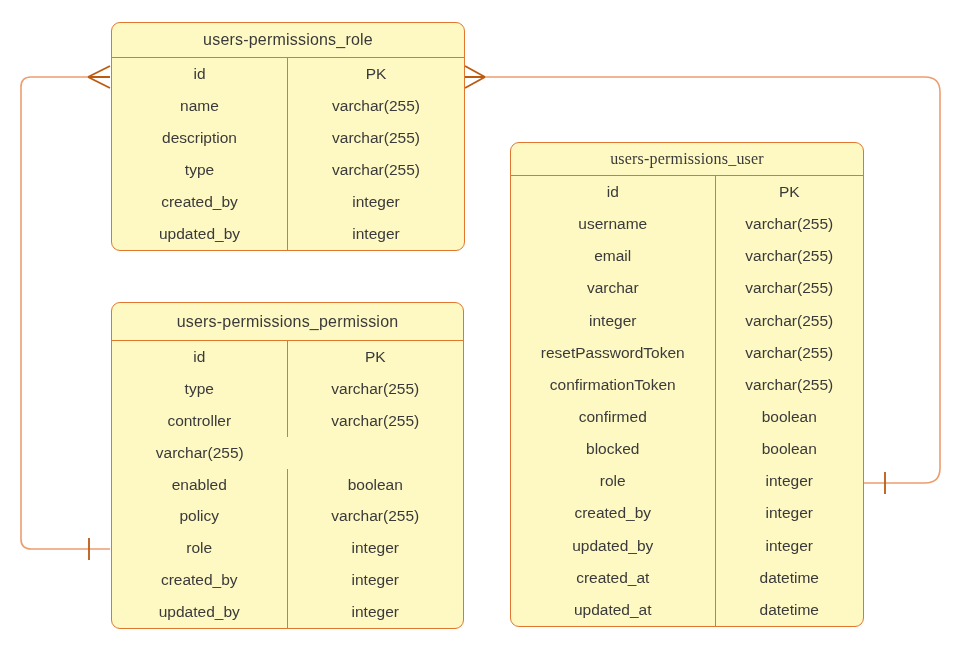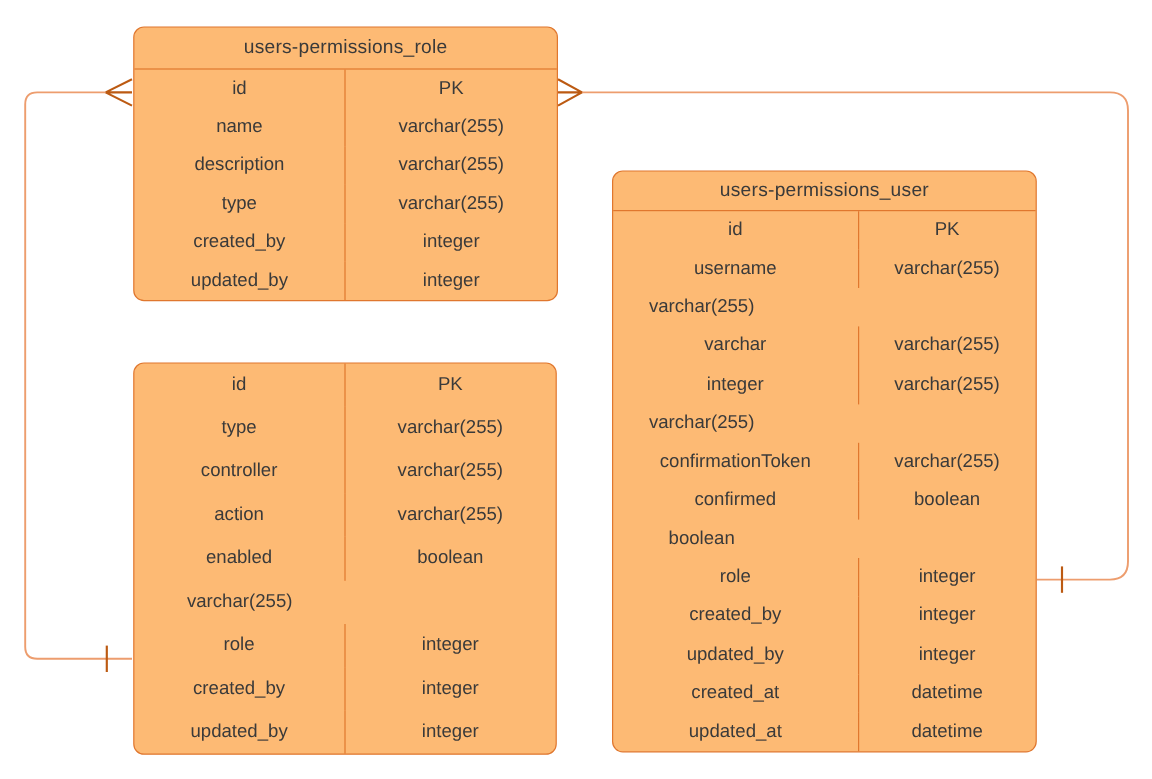--- a/index.html
+++ b/index.html
@@ -11,21 +11,21 @@
   body{
     width:960px;height:649px;position:relative;overflow:hidden;
     background:var(--c-bg);
     font-family:"Liberation Sans", sans-serif;
     color:var(--c-text);
   }
   #canvas{position:absolute;inset:0;width:960px;height:649px;}
   #rel-lines{position:absolute;left:0;top:0;pointer-events:none;}
 
   .tbl{
-    position:absolute;background:#fdba74;
+    position:absolute;background:#fef9c3;
     border:1.6px solid var(--c-border);
     border-radius:9px;
     display:flex;flex-direction:column;
     box-sizing:border-box;
     font-size:15.5px;
   }
   .tbl-title{
     flex:0 0 auto;
     display:flex;align-items:center;justify-content:center;
     border-bottom:1.6px solid var(--c-border);
@@ -42,21 +42,21 @@
 
   .tbl-half .cell{width:50%;}
   .tbl-user .cell.field{width:58.1%;}
   .tbl-user .cell.type{width:41.9%;}
 
   #tbl-role{left:111px;top:22px;width:354px;height:229px;}
   #tbl-role .tbl-title{height:34px;}
   #tbl-permission{left:111px;top:302px;width:353px;height:327px;}
   #tbl-permission .tbl-title{height:37px;}
   #tbl-user{left:510px;top:142px;width:354px;height:485px;}
-  #tbl-user .tbl-title{height:32px;}
+  #tbl-user .tbl-title{height:32px;font-family:Liberation Serif, serif;}
 </style>
 </head>
 <body>
 
 <div id="canvas">
 
   <svg id="rel-lines" width="960" height="649" viewBox="0 0 960 649">
 
     <path d="M 88 77 H 31 Q 21 77 21 87 V 539 Q 21 549 31 549 H 110" fill="none" stroke-width="1.6" stroke="#ED9D6E"></path>
     <path d="M 88 77 L 110 66 M 88 77 L 110 77 M 88 77 L 110 88" fill="none" stroke-width="1.8" stroke="#BC5A12"></path>
@@ -91,42 +91,43 @@
         <div class="cell type">integer</div>
       </div>
       <div class="row">
         <div class="cell field">updated_by</div>
         <div class="cell type">integer</div>
       </div>
     </div>
   </div>
 
   <div id="tbl-permission" class="tbl tbl-half">
+    <div class="tbl-title">users-permissions_permission</div>
     <div class="tbl-rows">
       <div class="row">
         <div class="cell field">id</div>
         <div class="cell type">PK</div>
       </div>
       <div class="row">
         <div class="cell field">type</div>
         <div class="cell type">varchar(255)</div>
       </div>
       <div class="row">
         <div class="cell field">controller</div>
         <div class="cell type">varchar(255)</div>
       </div>
       <div class="row">
-        <div class="cell field">action</div>
         <div class="cell type">varchar(255)</div>
       </div>
       <div class="row">
         <div class="cell field">enabled</div>
         <div class="cell type">boolean</div>
       </div>
       <div class="row">
+        <div class="cell field">policy</div>
         <div class="cell type">varchar(255)</div>
       </div>
       <div class="row">
         <div class="cell field">role</div>
         <div class="cell type">integer</div>
       </div>
       <div class="row">
         <div class="cell field">created_by</div>
         <div class="cell type">integer</div>
       </div>
@@ -142,42 +143,45 @@
     <div class="tbl-rows">
       <div class="row">
         <div class="cell field">id</div>
         <div class="cell type">PK</div>
       </div>
       <div class="row">
         <div class="cell field">username</div>
         <div class="cell type">varchar(255)</div>
       </div>
       <div class="row">
+        <div class="cell field">email</div>
         <div class="cell type">varchar(255)</div>
       </div>
       <div class="row">
         <div class="cell field">varchar</div>
         <div class="cell type">varchar(255)</div>
       </div>
       <div class="row">
         <div class="cell field">integer</div>
         <div class="cell type">varchar(255)</div>
       </div>
       <div class="row">
+        <div class="cell field">resetPasswordToken</div>
         <div class="cell type">varchar(255)</div>
       </div>
       <div class="row">
         <div class="cell field">confirmationToken</div>
         <div class="cell type">varchar(255)</div>
       </div>
       <div class="row">
         <div class="cell field">confirmed</div>
         <div class="cell type">boolean</div>
       </div>
       <div class="row">
+        <div class="cell field">blocked</div>
         <div class="cell type">boolean</div>
       </div>
       <div class="row">
         <div class="cell field">role</div>
         <div class="cell type">integer</div>
       </div>
       <div class="row">
         <div class="cell field">created_by</div>
         <div class="cell type">integer</div>
       </div>

